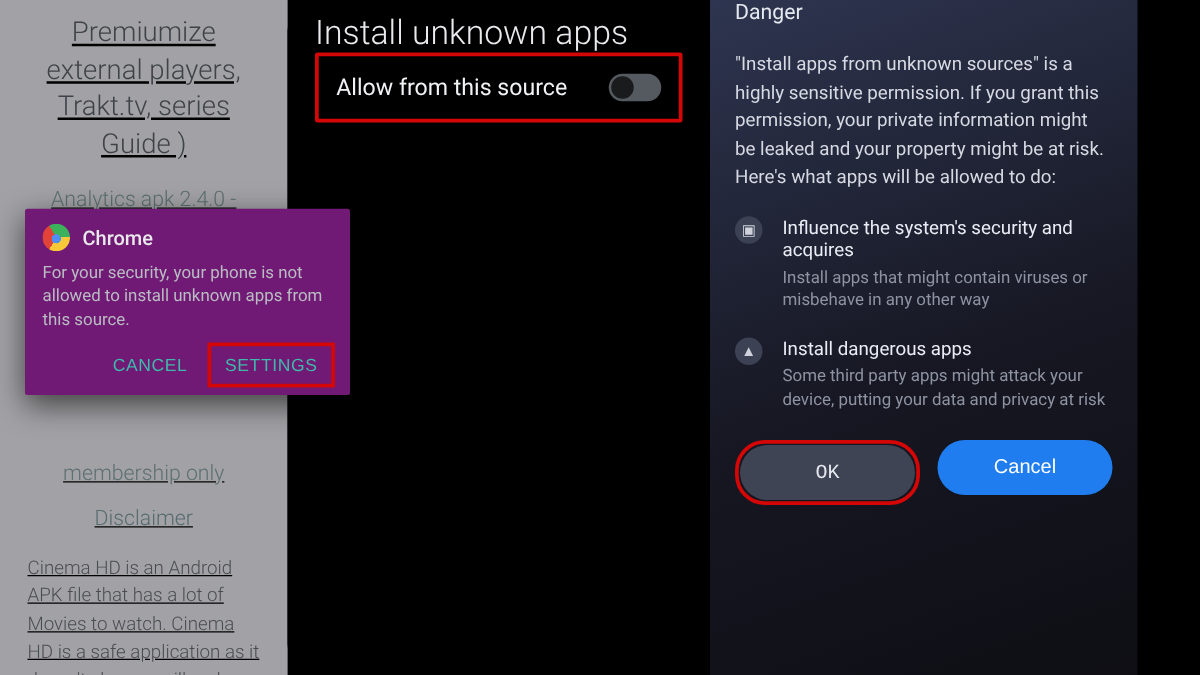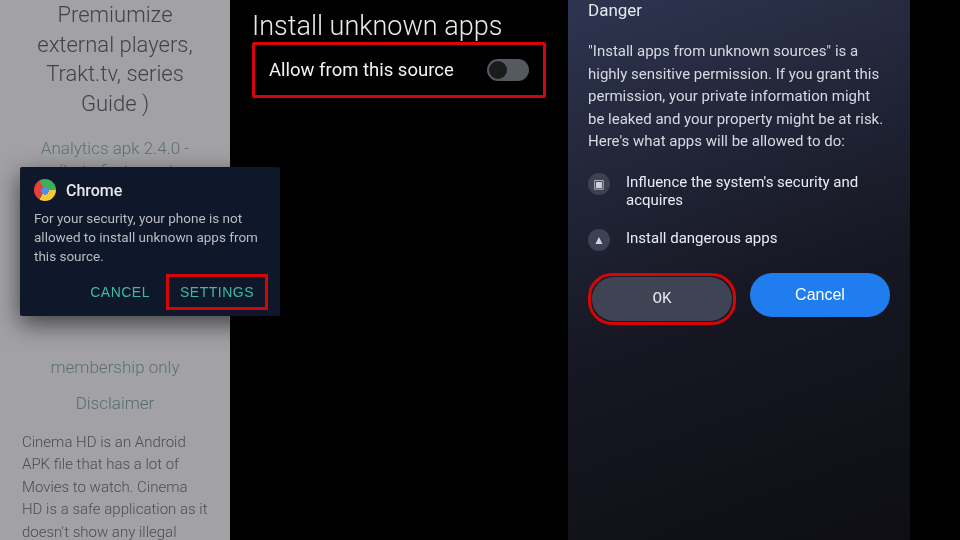--- a/index.html
+++ b/index.html
@@ -5,34 +5,34 @@
   * { box-sizing: border-box; margin: 0; padding: 0; }
   body {
     width: 960px; height: 540px;
     font-family: Roboto, -apple-system, Arial, sans-serif;
     background: #000;
     display: flex;
     overflow: hidden;
   }
   .pane { height: 540px; position: relative; }
   
-  .p1 { width: 230px; background: #e8e9ee; padding: 0 22px; }
+  .p1 { width: 230px; background: #e8e9ee; padding: 12px 22px; text-decoration: underline; }
   .p1::after {
     content:""; position:absolute; inset:0;
     background: rgba(0,0,0,0.30);
     pointer-events:none;
   }
   .p1-title { font-size: 22px; color:#5b5f68; text-align:center; line-height:1.35; font-weight:300; }
   .p1-mid { font-size: 17px; color:#87a0a4; text-align:center; line-height:1.35; font-weight:300; margin-top:18px;}
   .p1-link { font-size: 17px; color:#7c9aa1; text-align:center; font-weight:300; margin-top:14px;}
   .p1-body { font-size: 15px; color:#6b6e77; line-height:1.5; font-weight:300; margin-top:18px;}
   .gap { height: 150px; }
   .dialog {
     position:absolute; left:20px; right:0; z-index:3;
-    top: 167px; background:#0f172a; color:#e6e6e8;
+    top: 167px; background:#701a75; color:#e6e6e8;
     border-radius:2px; padding:12px 14px 8px;
     box-shadow: 0 8px 24px rgba(0,0,0,.6);
     width: 260px;
   }
   .dlg-head { display:flex; align-items:center; gap:10px; }
   .chrome-icon {
     width:22px;height:22px;border-radius:50%;
     background:
       radial-gradient(circle at 50% 55%, #4e8ef7 0 22%, transparent 23%),
       conic-gradient(from 210deg, #e24339 0 120deg, #3cb15b 120deg 240deg, #f9c838 240deg 360deg);
@@ -111,27 +111,29 @@
 </div>
 
 <div class="pane p3">
   <div class="p3-title">Danger</div>
   <div class="p3-desc">"Install apps from unknown sources" is a highly sensitive permission. If you grant this permission, your private information might be leaked and your property might be at risk. Here's what apps will be allowed to do:</div>
 
   <div class="bullet">
     <div class="b-icon">▣</div>
     <div class="b-main">
       <div class="b-head">Influence the system's security and acquires</div>
+      <div class="b-sub">Install apps that might contain viruses or misbehave in any other way</div>
     </div>
   </div>
 
   <div class="bullet">
     <div class="b-icon">▲</div>
     <div class="b-main">
       <div class="b-head">Install dangerous apps</div>
+      <div class="b-sub">Some third party apps might attack your device, putting your data and privacy at risk</div>
     </div>
   </div>
 
 
   <div class="p3-actions">
     <div class="pill-ok-wrap">
       <button class="pill pill-ok">OK</button>
     </div>
     <button class="pill pill-cancel">Cancel</button>
   </div>

